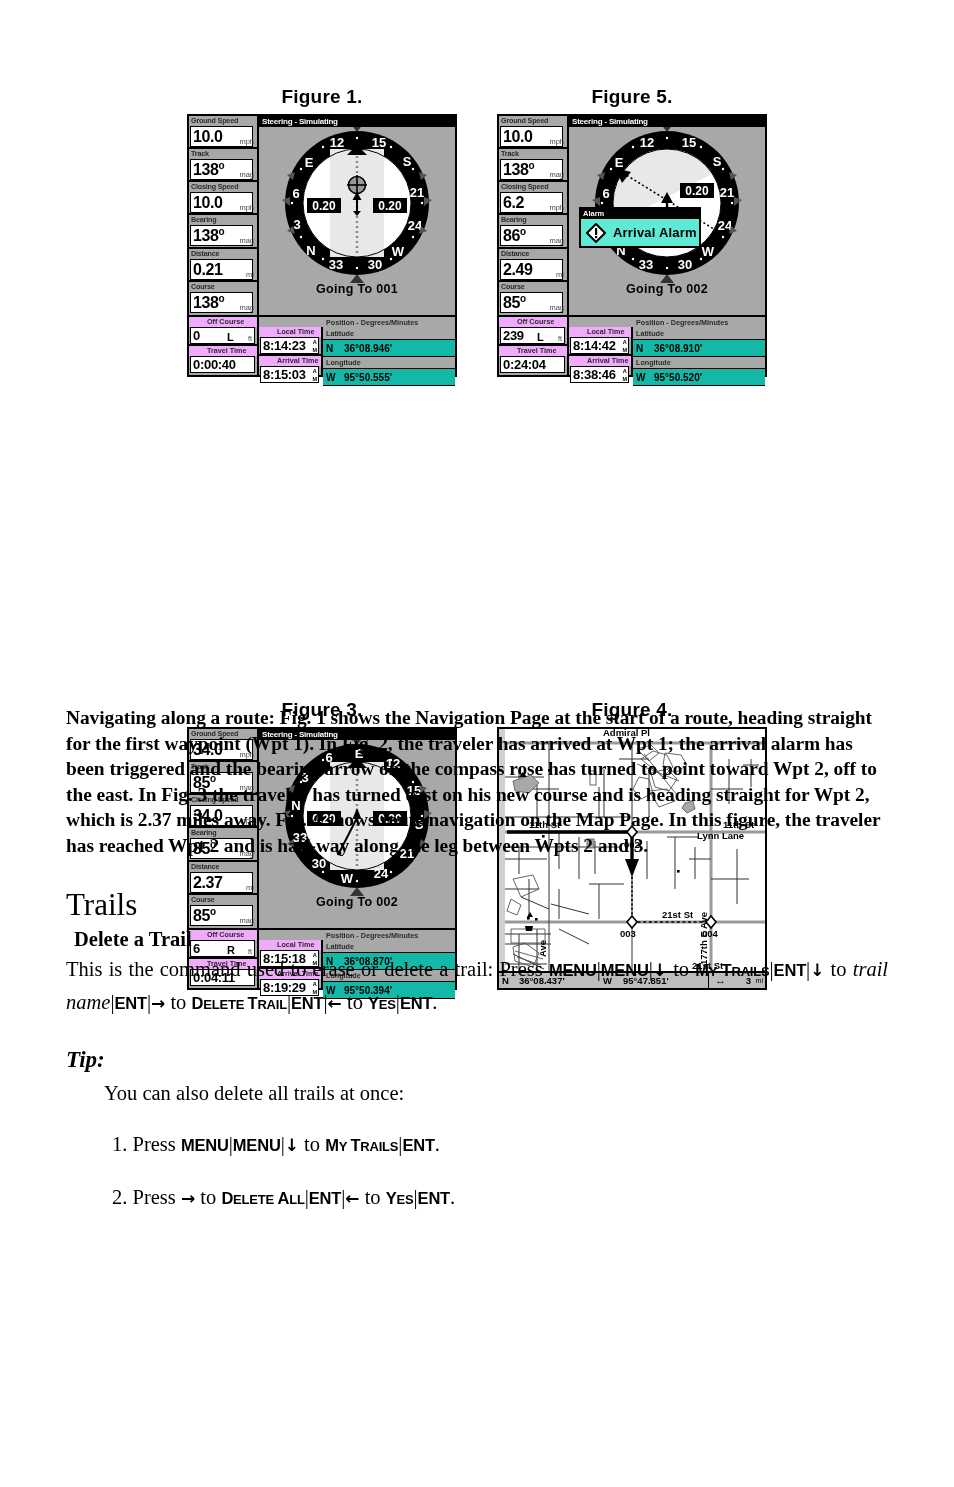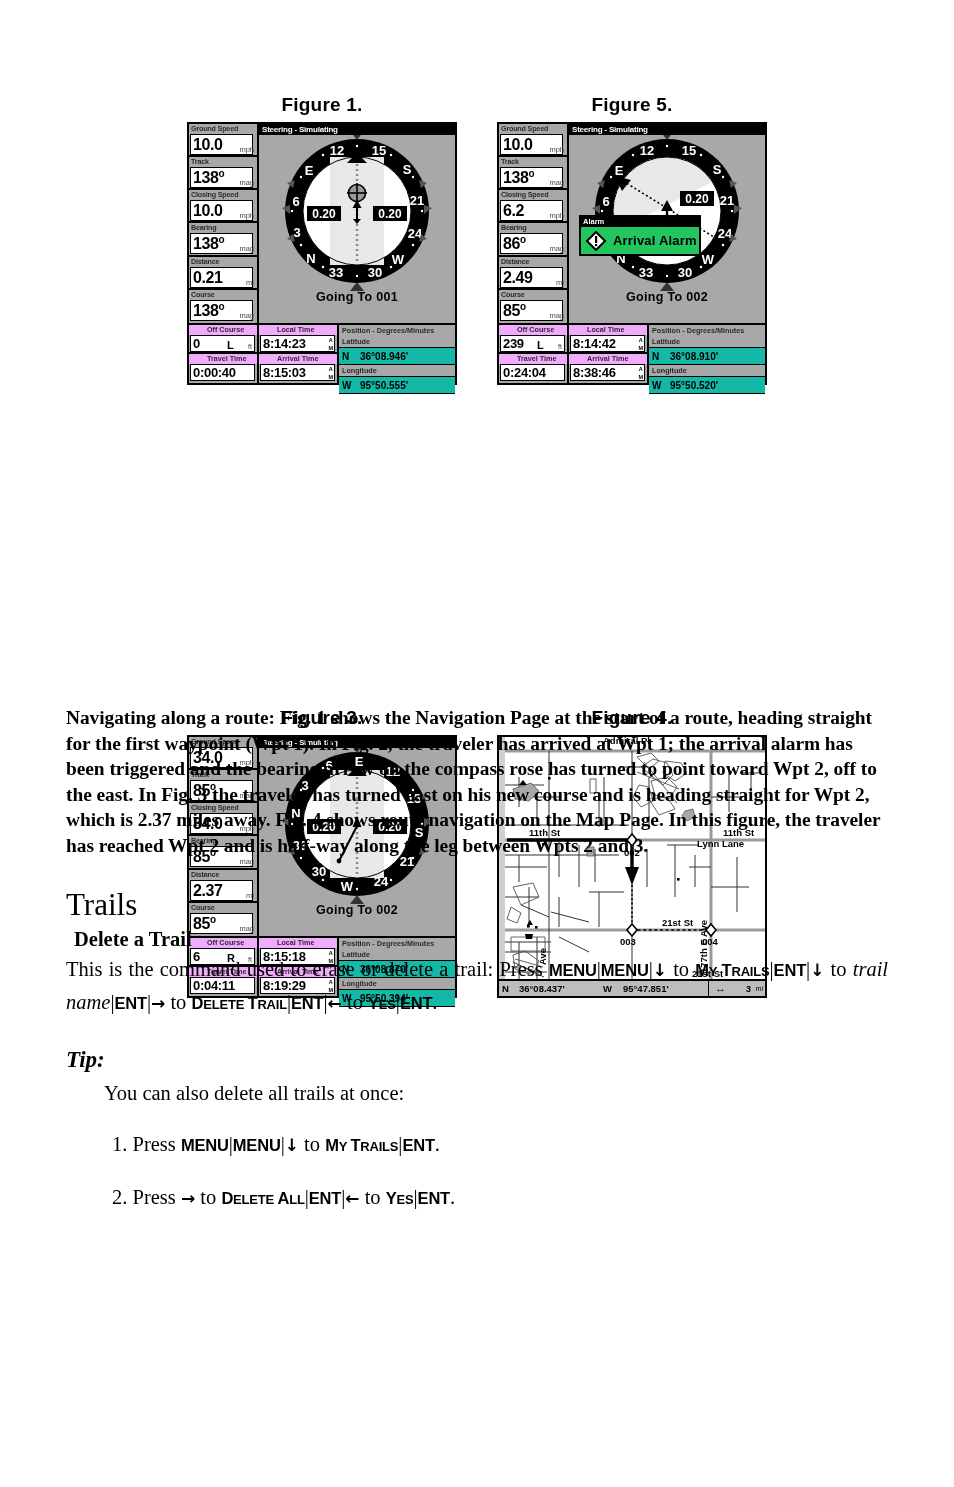--- a/index.html
+++ b/index.html
@@ -1,20 +1,20 @@
 <!DOCTYPE html>
 <html><head>
 <meta charset="utf-8">
 <style>
   html,body{margin:0;padding:0;background:#fff;}
   body{width:954px;height:1487px;position:relative;font-family:"Liberation Serif",serif;color:#000;}
   .page{position:relative;width:954px;height:1487px;overflow:hidden;}
 
   
-  .figs{position:absolute;left:0;top:8px;width:954px;}
+  .figs{position:absolute;left:0;top:0;width:954px;}
   .figrow{position:relative;height:306px;}
   .figcell{position:absolute;}
   .figcap{font-family:"Liberation Sans",sans-serif;font-weight:bold;font-size:19px;text-align:center;letter-spacing:.2px;margin:0 0 6px 0;}
 
   
   .unit{width:270px;height:263px;border:2px solid #000;background:#a8a8a8;box-sizing:border-box;position:relative;}
   .unit-top{display:flex;height:199px;}
   .leftcol{width:70px;border-right:2px solid #000;box-sizing:border-box;background:#a8a8a8;}
   .dbox{border-bottom:2px solid #000;box-sizing:border-box;height:33.16px;position:relative;}
   .dbox:last-child{border-bottom:none;}
@@ -25,36 +25,36 @@
   .dunit{position:absolute;right:-2px;bottom:-1px;font-family:"Liberation Sans",sans-serif;font-size:7.5px;color:#4a4a4a;line-height:10px;}
 
   .rightcol{flex:1;position:relative;background:#a8a8a8;}
   .steerbar{background:#000;color:#fff;font-family:"Liberation Sans",sans-serif;font-weight:bold;font-size:8px;line-height:11px;height:11px;padding-left:3px;letter-spacing:-.2px;white-space:nowrap;}
   .rosewrap{position:relative;width:100%;height:170px;}
   .goingto{position:absolute;bottom:1px;width:100%;text-align:center;font-family:"Liberation Sans",sans-serif;font-weight:bold;font-size:12.5px;letter-spacing:.3px;}
 
   
   .unit-bot{height:60px;display:flex;border-top:2px solid #000;box-sizing:border-box;}
   .botA{width:70px;border-right:2px solid #000;box-sizing:border-box;}
-  .botB{width:80px;border-right:2px solid #000;box-sizing:border-box;}
+  .botB{width:64px;border-right:2px solid #000;box-sizing:border-box;margin-top:10px;}
   .botC{flex:1;}
   .bcell{height:29px;border-bottom:2px solid #000;box-sizing:border-box;}
   .bcell:last-child{border-bottom:none;}
   .blab{background:#f0abfc;color:#2b2b2b;font-family:"Liberation Sans",sans-serif;font-size:7.2px;font-weight:bold;line-height:10px;height:10px;padding-left:18px;white-space:nowrap;overflow:hidden;}
   .bval{background:#fff;height:17px;margin:0 2px 0 1px;border:1px solid #000;box-sizing:border-box;position:relative;}
   .bnum{position:absolute;left:2px;top:-1px;font-family:"Liberation Sans",sans-serif;font-weight:bold;font-size:13px;line-height:18px;letter-spacing:-.3px;}
   .bsmall{position:absolute;right:1px;top:0px;font-family:"Liberation Sans",sans-serif;font-weight:bold;font-size:5.5px;line-height:8px;text-align:center;}
   .bside{position:absolute;left:36px;top:0;font-family:"Liberation Sans",sans-serif;font-weight:bold;font-size:11px;line-height:18px;}
   .bunit{position:absolute;right:2px;bottom:-1px;font-family:"Liberation Sans",sans-serif;font-size:7px;color:#4a4a4a;line-height:10px;}
   .poslab{background:#a8a8a8;color:#2b2b2b;font-family:"Liberation Sans",sans-serif;font-size:7.2px;font-weight:bold;line-height:11px;height:11px;padding-left:3px;white-space:nowrap;}
   .posrow{background:#14b8a6;height:18px;border:1px solid #000;border-left:none;border-right:none;box-sizing:border-box;font-family:"Liberation Sans",sans-serif;font-weight:bold;font-size:10px;line-height:17px;padding-left:3px;white-space:nowrap;}
   .posrow i{font-style:normal;display:inline-block;width:18px;}
 
   
-  .alarm{position:absolute;border:2px solid #000;background:#22c55e;z-index:20;}
+  .alarm{position:absolute;border:2px solid #000;background:#5eead4;z-index:20;}
   .alarm-tt{background:#000;color:#fff;font-family:"Liberation Sans",sans-serif;font-weight:bold;font-size:7.5px;line-height:10px;padding-left:2px;}
   .alarm-bd{display:flex;align-items:center;height:27px;padding-left:5px;}
   .alarm-txt{font-family:"Liberation Sans",sans-serif;font-weight:bold;font-size:13px;margin-left:7px;letter-spacing:.2px;}
 
   
   .mapunit{width:270px;height:263px;border:2px solid #000;background:#fff;box-sizing:border-box;position:relative;overflow:hidden;}
   .mapstatus{position:absolute;left:0;bottom:0;width:100%;height:17px;background:#bdbdbd;border-top:2px solid #000;box-sizing:border-box;font-family:"Liberation Sans",sans-serif;font-weight:bold;font-size:9.5px;line-height:15px;color:#000;}
   .ms-n{position:absolute;left:3px;}
   .ms-lat{position:absolute;left:20px;}
   .ms-w{position:absolute;left:104px;}

